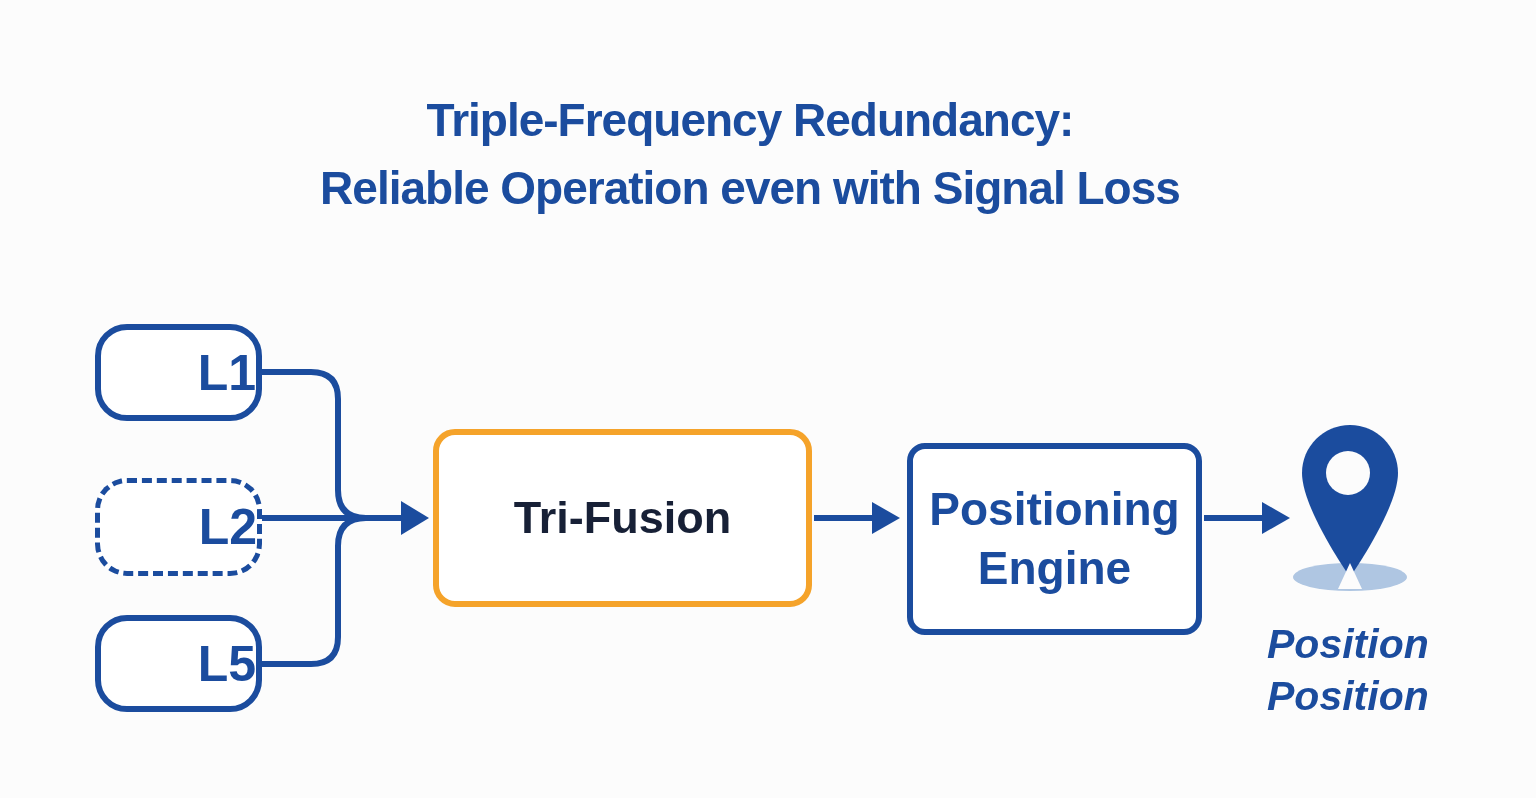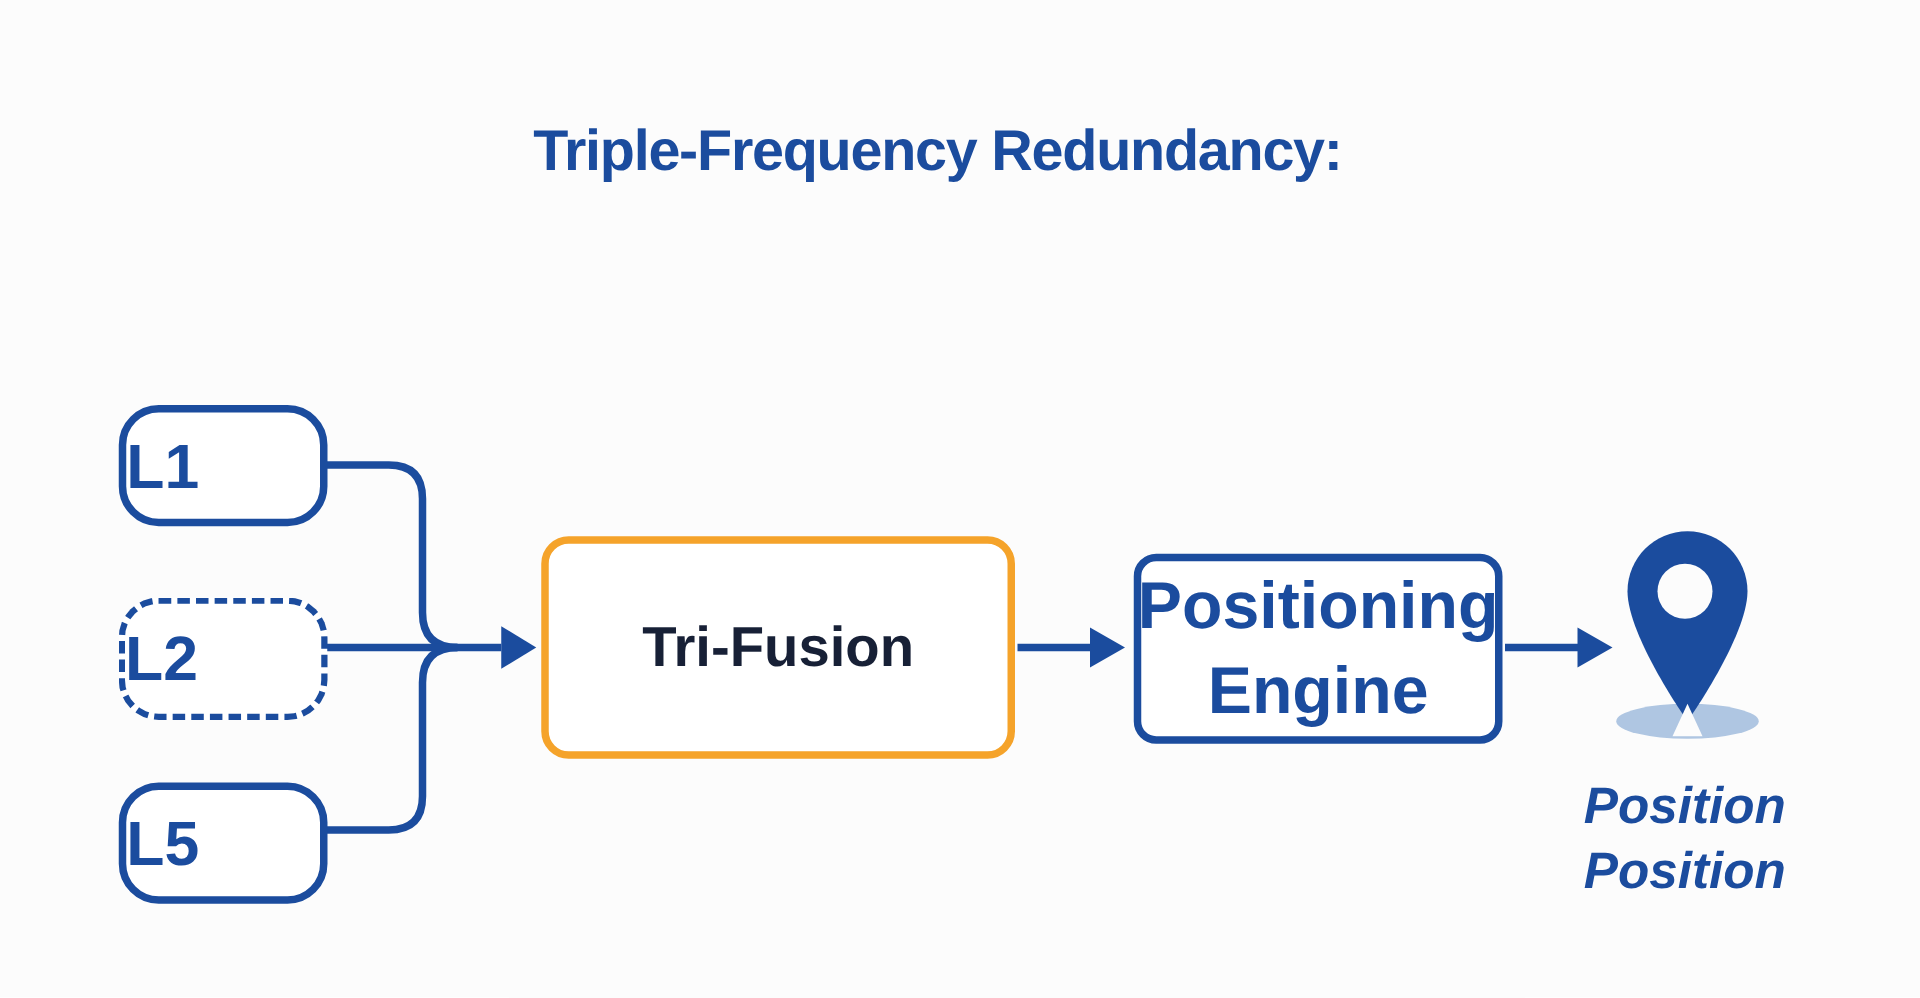--- a/index.html
+++ b/index.html
@@ -46,28 +46,28 @@
   .lbox {
     position: absolute;
     left: 95px;
     width: 167px;
     height: 97px;
     border: 6px solid var(--blue, #1B4C9E);
     border-radius: 32px;
     background: var(--white, #FFFFFF);
     display: flex;
     align-items: center;
-    justify-content: flex-start;
+    justify-content: flex-end;
     color: var(--blue, #1B4C9E);
     font-size: 50px;
     font-weight: 700;
   }
   .lbox.l1 { top: 324px; }
   .lbox.l2 { top: 478px; height: 98px; border-style: dashed; border-width: 5px; }
-  .lbox.l5 { top: 615px; margin-top: 11px; }
+  .lbox.l5 { top: 615px; }
 
   
   .filter-box {
     position: absolute;
     left: 433px;
     top: 429px;
     width: 379px;
     height: 178px;
     border: 6px solid var(--orange, #F5A32A);
     border-radius: 22px;
@@ -82,30 +82,30 @@
     line-height: 1.32;
     text-align: center;
   }
 
   
   .engine-box {
     position: absolute;
     left: 907px;
     top: 443px;
     width: 295px;
-    height: 152px;
+    height: 192px;
     border: 6px solid var(--blue, #1B4C9E);
     border-radius: 18px;
     background: var(--white, #FFFFFF);
     display: flex;
     flex-direction: column;
     align-items: center;
     justify-content: center;
     color: var(--blue, #1B4C9E);
-    font-size: 53px;
+    font-size: 46px;
     font-weight: 700;
     line-height: 1.28;
     text-align: center;
   }
 
   
   .pin-svg {
     position: absolute;
     left: 1288px;
     top: 423px;
@@ -130,20 +130,21 @@
     font-style: italic;
   }
 </style>
 </head>
 <body>
 
 <div class="stage">
 
   <h1 class="title">
     <span>Triple-Frequency Redundancy:</span><br>
+    <span>Reliable Operation even with Signal Loss</span>
   </h1>
 
   <svg class="wires" viewBox="0 0 1536 798" aria-hidden="true">
     <path class="wire" d="M 259 372 H 311 Q 338 372 338 399 V 490 Q 338 518 366 518"></path>
     <path class="wire" d="M 259 664 H 311 Q 338 664 338 637 V 546 Q 338 518 366 518"></path>
     <path class="wire" d="M 261 518 H 401"></path>
     <polygon class="arrowhead" points="401,501 429,518 401,535"></polygon>
     <path class="wire" d="M 814 518 H 873"></path>
     <polygon class="arrowhead" points="872,502 900,518 872,534"></polygon>
     <path class="wire" d="M 1204 518 H 1263"></path>

